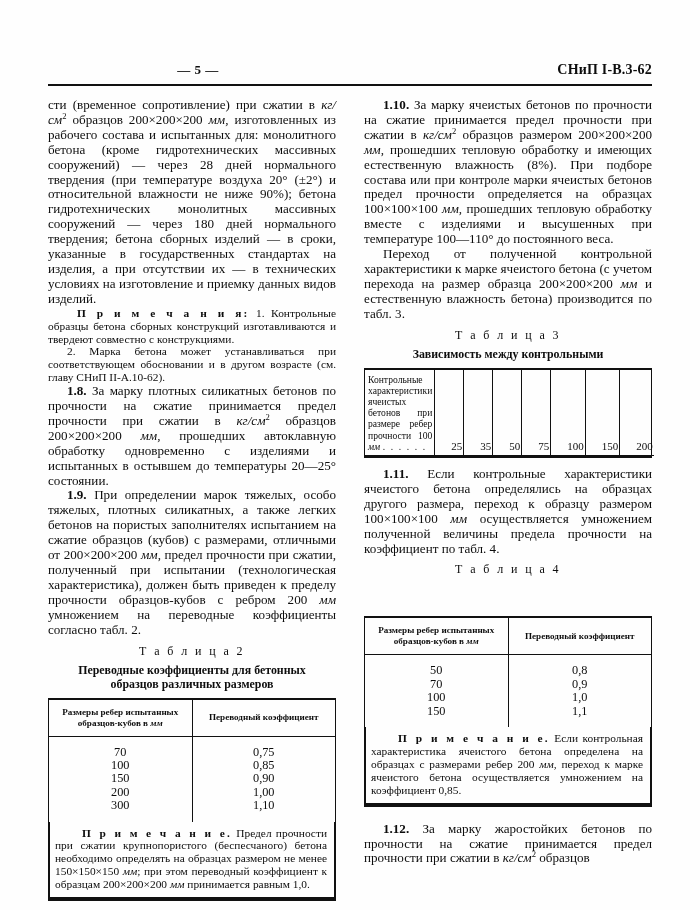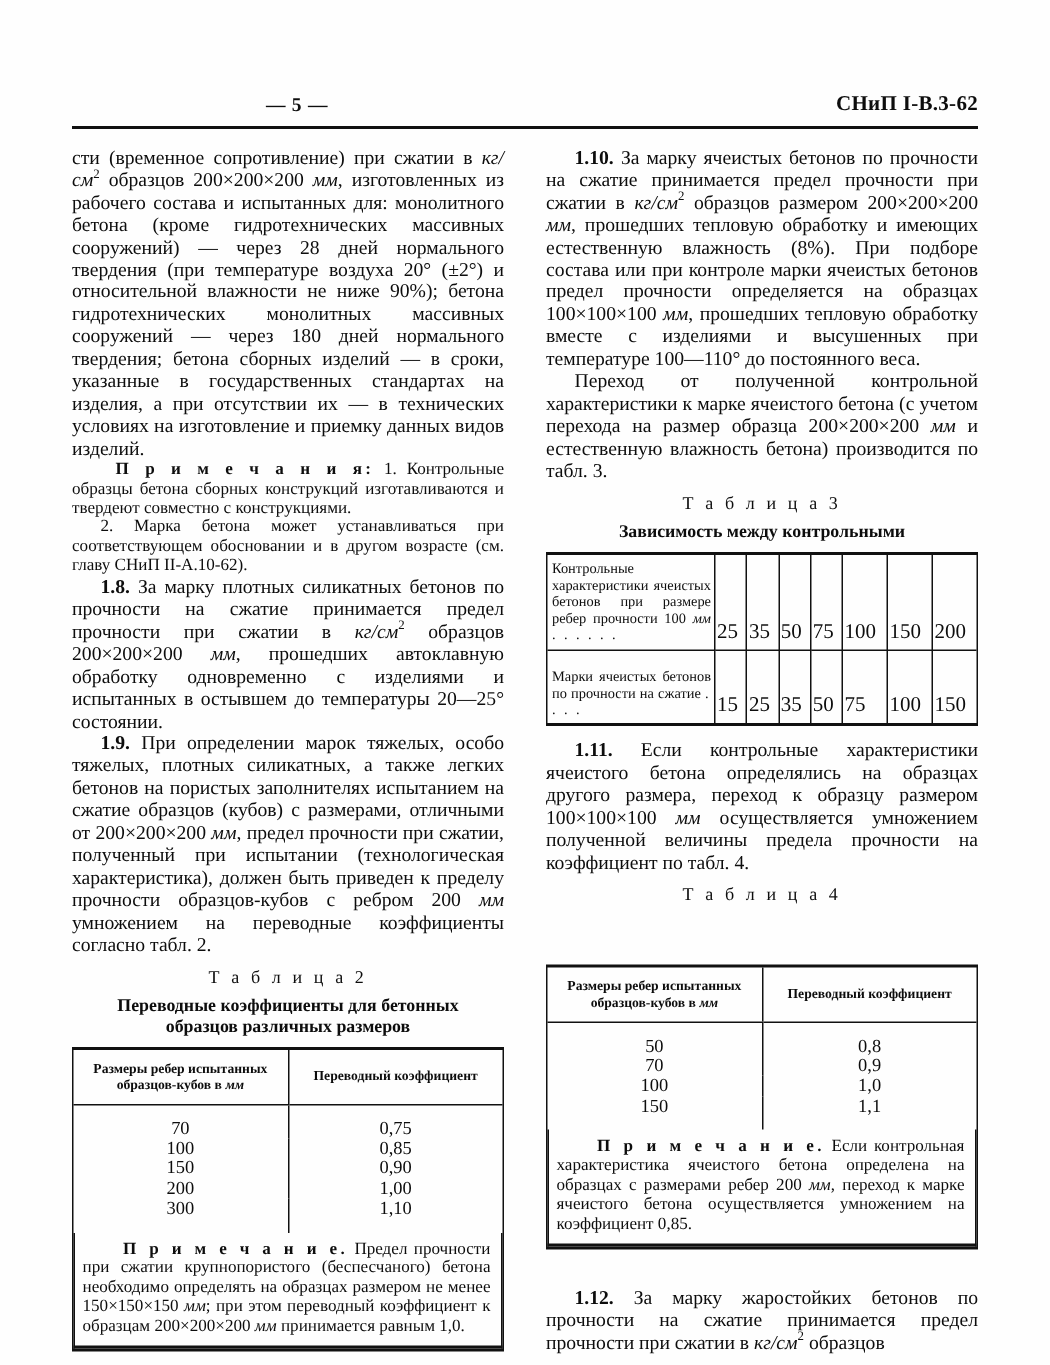--- a/index.html
+++ b/index.html
@@ -161,24 +161,24 @@
     width: 106px;
     font-size: 9.6px;
     line-height: 11.2px;
     vertical-align: bottom;
     padding: 4px 2px 3px 3px;
     border-right: 1.4px solid #111;
     text-align: justify;
   }
   .t3 td.val {
     border-right: 1.4px solid #111;
-    text-align: left;
-    font-size: 14px;
+    text-align: right;
+    font-size: 11px;
     vertical-align: bottom;
-    padding: 0 1px 3px 1px;
+    padding: 0 1px 3px 16px;
   }
   .t3 td.val.lastv { border-right: none; }
   .t3 tr.r1 td { border-bottom: 1.4px solid #111; }
   .t3 tr.r2 td { padding-top: 12px; }
   .t3 .dots { letter-spacing: 1.6px; }
 </style>
 </head>
 <body>
 
 <div class="page">
@@ -284,33 +284,20 @@
               <span class="dots">. . . . . .</span>
             </td>
             <td class="val">25</td>
             <td class="val">35</td>
             <td class="val">50</td>
             <td class="val">75</td>
             <td class="val">100</td>
             <td class="val">150</td>
             <td class="val lastv">200</td>
           </tr>
-          <tr class="r2">
-            <td class="stub">
-              <span>Марки ячеистых бетонов по прочности на сжатие</span>
-              <span class="dots">. . . .</span>
-            </td>
-            <td class="val">15</td>
-            <td class="val">25</td>
-            <td class="val">35</td>
-            <td class="val">50</td>
-            <td class="val">75</td>
-            <td class="val">100</td>
-            <td class="val lastv">150</td>
-          </tr>
         </tbody>
       </table>
     </div>
 
     <p class="indent" style="margin-top:9px">
       <span class="num">1.11.</span>
       <span>Если контрольные характеристики ячеистого бетона определялись на образцах другого размера, переход к образцу размером 100×100×100 <i>мм</i> осуществляется умножением полученной величины предела прочности на коэффициент по табл. 4.</span>
     </p>
 
     <div class="tbl-label">Т а б л и ц а  4</div>
@@ -351,20 +338,20 @@
         </tbody>
       </table>
       <div class="notebox">
         <p class="note" style="text-indent:17px">
           <span class="note-lbl">П р и м е ч а н и е.</span>
           <span>Если контрольная характеристика ячеистого бетона определена на образцах с размерами ребер 200 <i>мм</i>, переход к марке ячеистого бетона осуществляется умножением на коэффициент 0,85.</span>
         </p>
       </div>
     </div>
 
-    <p class="indent" style="margin-top:25px">
+    <p class="indent" style="margin-top:15px">
       <span class="num">1.12.</span>
       <span>За марку жаростойких бетонов по прочности на сжатие принимается предел прочности при сжатии в <i>кг/см</i><sup>2</sup> образцов</span>
     </p>
 
   </div>
 
 </div>
 
 </body></html>

